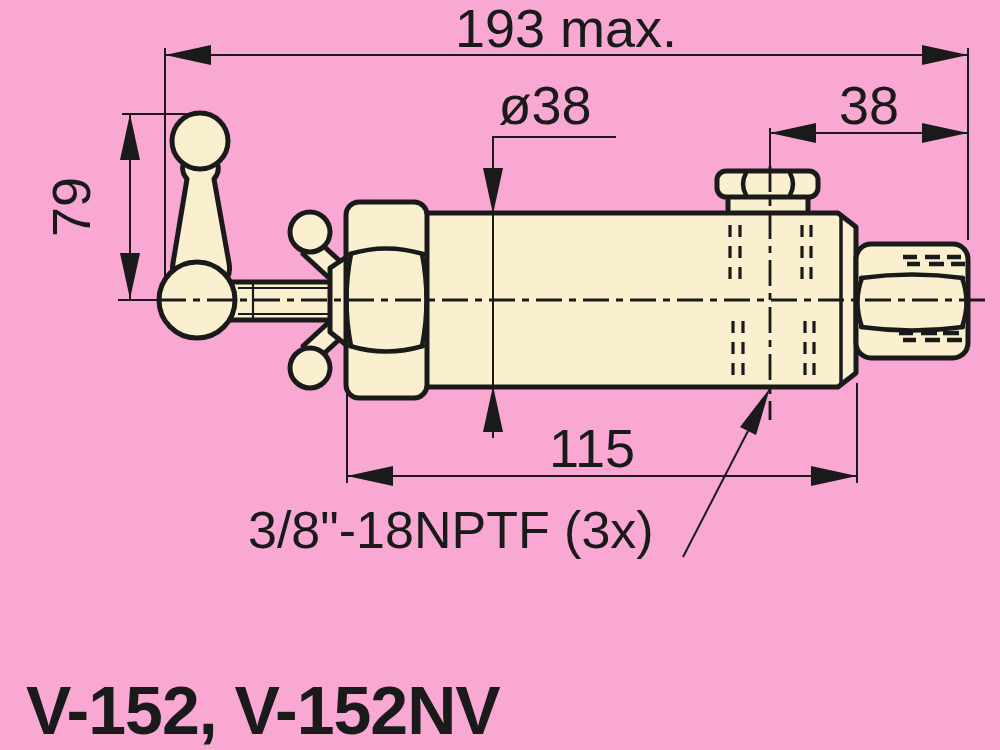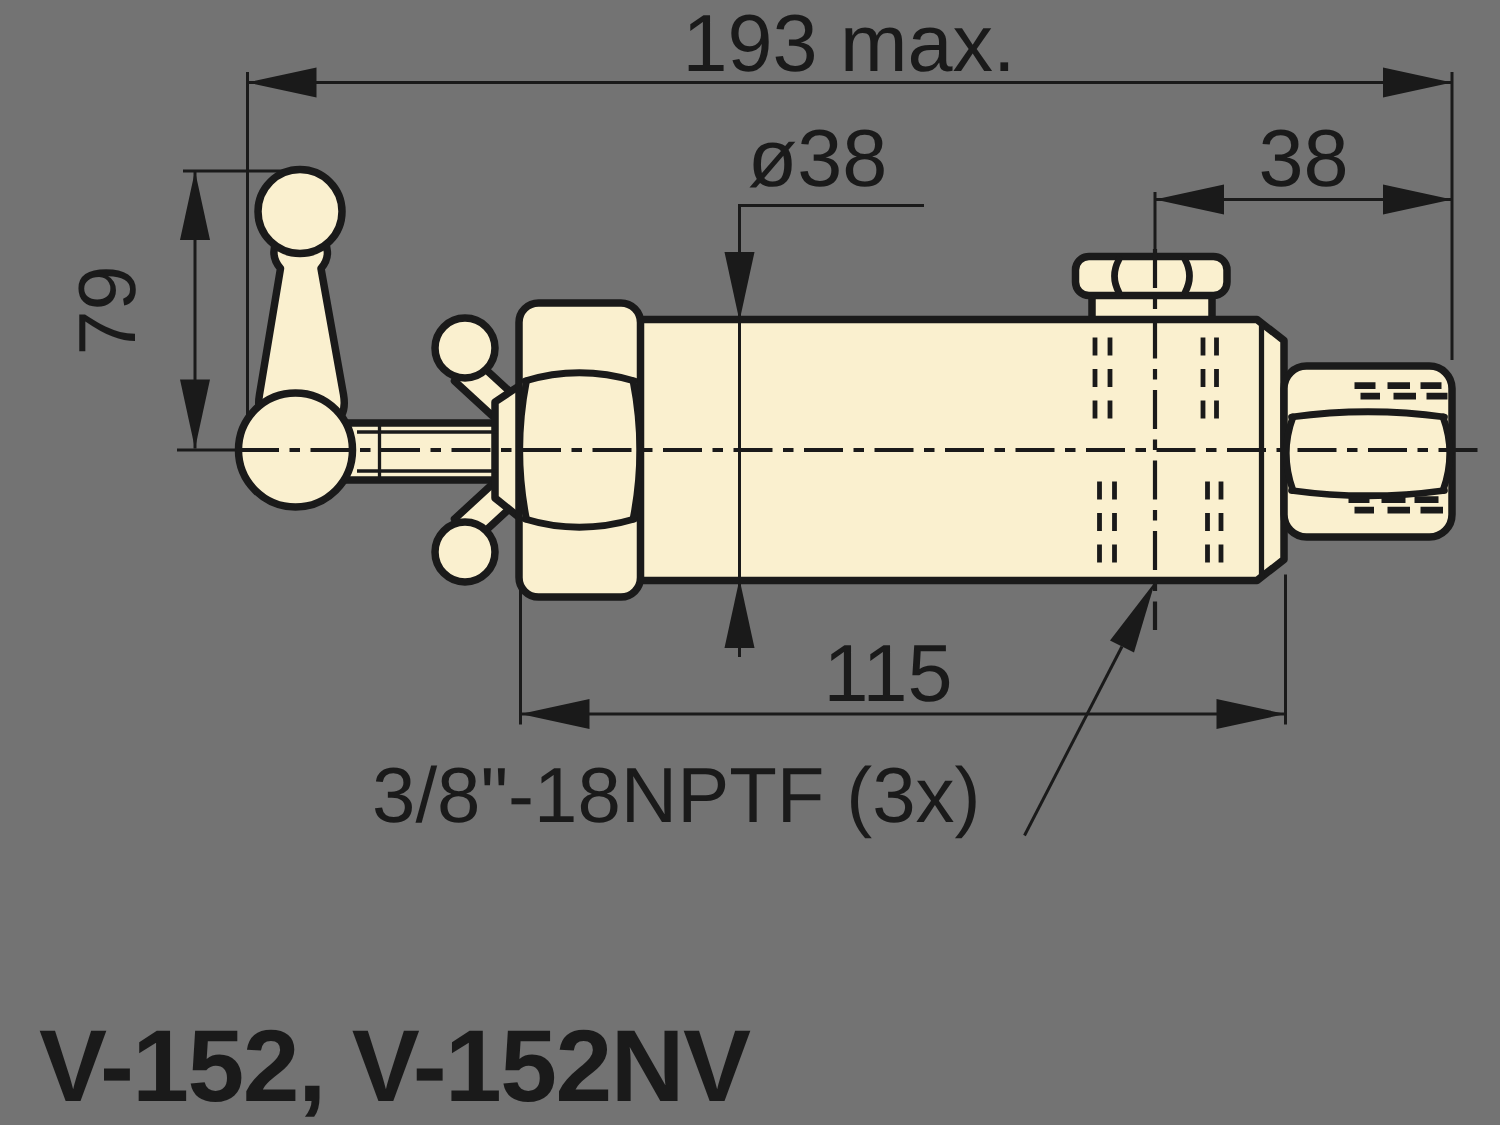--- a/index.html
+++ b/index.html
@@ -1,16 +1,16 @@
 <!DOCTYPE html>
 <html><head>
 <meta charset="utf-8">
 <style>
   html,body{margin:0;padding:0;background:#ffffff;}
-  .stage{width:1000px;height:750px;position:relative;background:#737373;overflow:hidden;}
+  .stage{width:1000px;height:750px;position:relative;background:#f9a8d4;overflow:hidden;}
   svg{display:block;}
   .part{stroke:#1a1a1a;stroke-width:5;stroke-linejoin:round;stroke-linecap:round;}
   .pline{stroke:#1a1a1a;stroke-width:4.5;fill:none;stroke-linecap:round;}
   .thin{stroke:#1a1a1a;stroke-width:2.2;fill:none;}
   .inner{stroke:#1a1a1a;stroke-width:3.5;fill:none;}
   .thread{stroke:#1a1a1a;stroke-width:4.5;fill:none;stroke-linecap:butt;}
   .hid{stroke:#1a1a1a;stroke-width:3.2;fill:none;stroke-dasharray:12 9;stroke-linecap:butt;}
   .cl{stroke:#1a1a1a;stroke-width:2.8;fill:none;stroke-dasharray:26 7 7 7;stroke-linecap:butt;}
   .dim{stroke:#1a1a1a;stroke-width:2;fill:none;stroke-linecap:butt;}
   .arrow{fill:#1a1a1a;stroke:none;}

